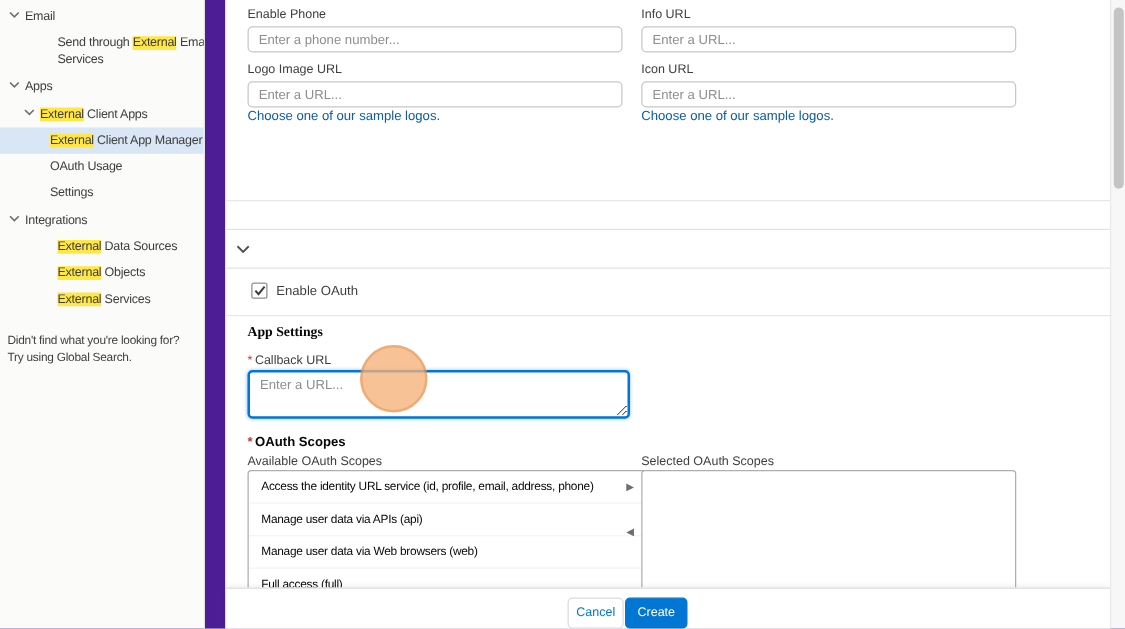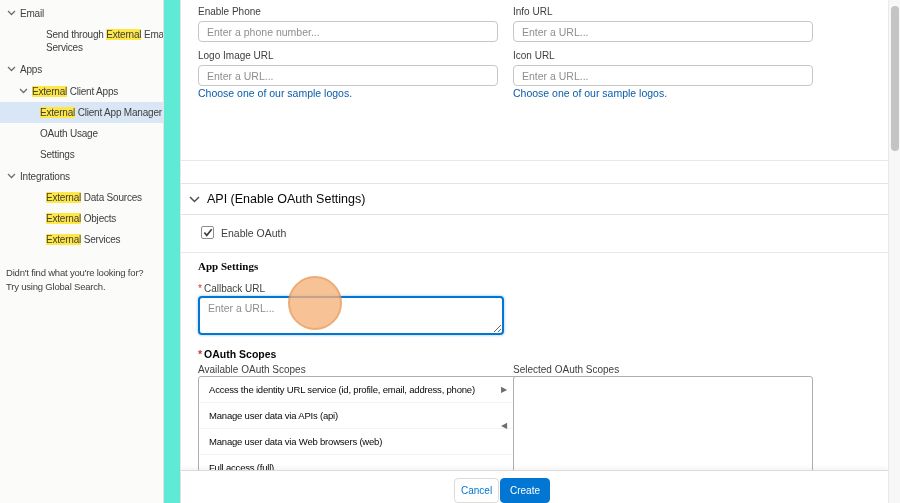--- a/index.html
+++ b/index.html
@@ -1,17 +1,17 @@
 <!DOCTYPE html>
 <html style="--brand-blue: #0176d3; --link-blue: #0b5cab; --highlight-yellow: #ffe747; --selected-nav: #d8e6f5; --click-indicator: #f5b278;"><head>
 <meta charset="utf-8">
 <style>
   html,body { margin:0; padding:0; }
   body { background:#f3f2f2; font-family:"Liberation Sans", sans-serif; color:#080707; }
-  .screen { position:relative; width:900px; height:503px; overflow:hidden; background:#5eead4; }
+  .screen { position:relative; width:900px; height:503px; overflow:hidden; background:#4c1d95; }
 
   
   .sidebar { position:absolute; left:0; top:0; width:164px; height:100%; background:#fbfbfa;
              border-right:1px solid #e3e3e3; box-sizing:border-box; padding-top:2px;
              color:#3e3e3c; font-size:10px; letter-spacing:-0.2px; overflow:hidden; }
   .nav-row { position:relative; padding:4px 4px; line-height:13px; white-space:nowrap; cursor:pointer; }
   .nav-row.wrap { white-space:normal; }
   .nav-row.wrap .lbl { display:inline-block; width:126px; vertical-align:top; }
   .pl7  { padding-left:7px; }
   .pl19 { padding-left:19px; }
@@ -167,21 +167,20 @@
     <a class="abs link" style="left:17px; top:87px;">Choose one of our sample logos.</a>
     <a class="abs link" style="left:332px; top:87px;">Choose one of our sample logos.</a>
 
 
     <div class="divider" style="top:160px;"></div>
 
     <div class="api-header">
       <span class="chev"><svg width="11" height="7" viewBox="0 0 11 7">
             <path d="M1 1l4.5 4.5L10 1" fill="none" stroke="#514f4d" stroke-width="1.5"></path>
           </svg></span>
-      <span>API (Enable OAuth Settings)</span>
     </div>
 
     <span class="cbx" role="checkbox" aria-checked="true">
       <svg width="10" height="9" viewBox="0 0 12 11">
           <path d="M1.5 5.5l3 3.5L10.5 1.5" fill="none" stroke="#3e3e3c" stroke-width="2"></path>
         </svg>
     </span>
     <span class="cbx-label">Enable OAuth</span>
 
     <div class="divider" style="top:252px;"></div>

